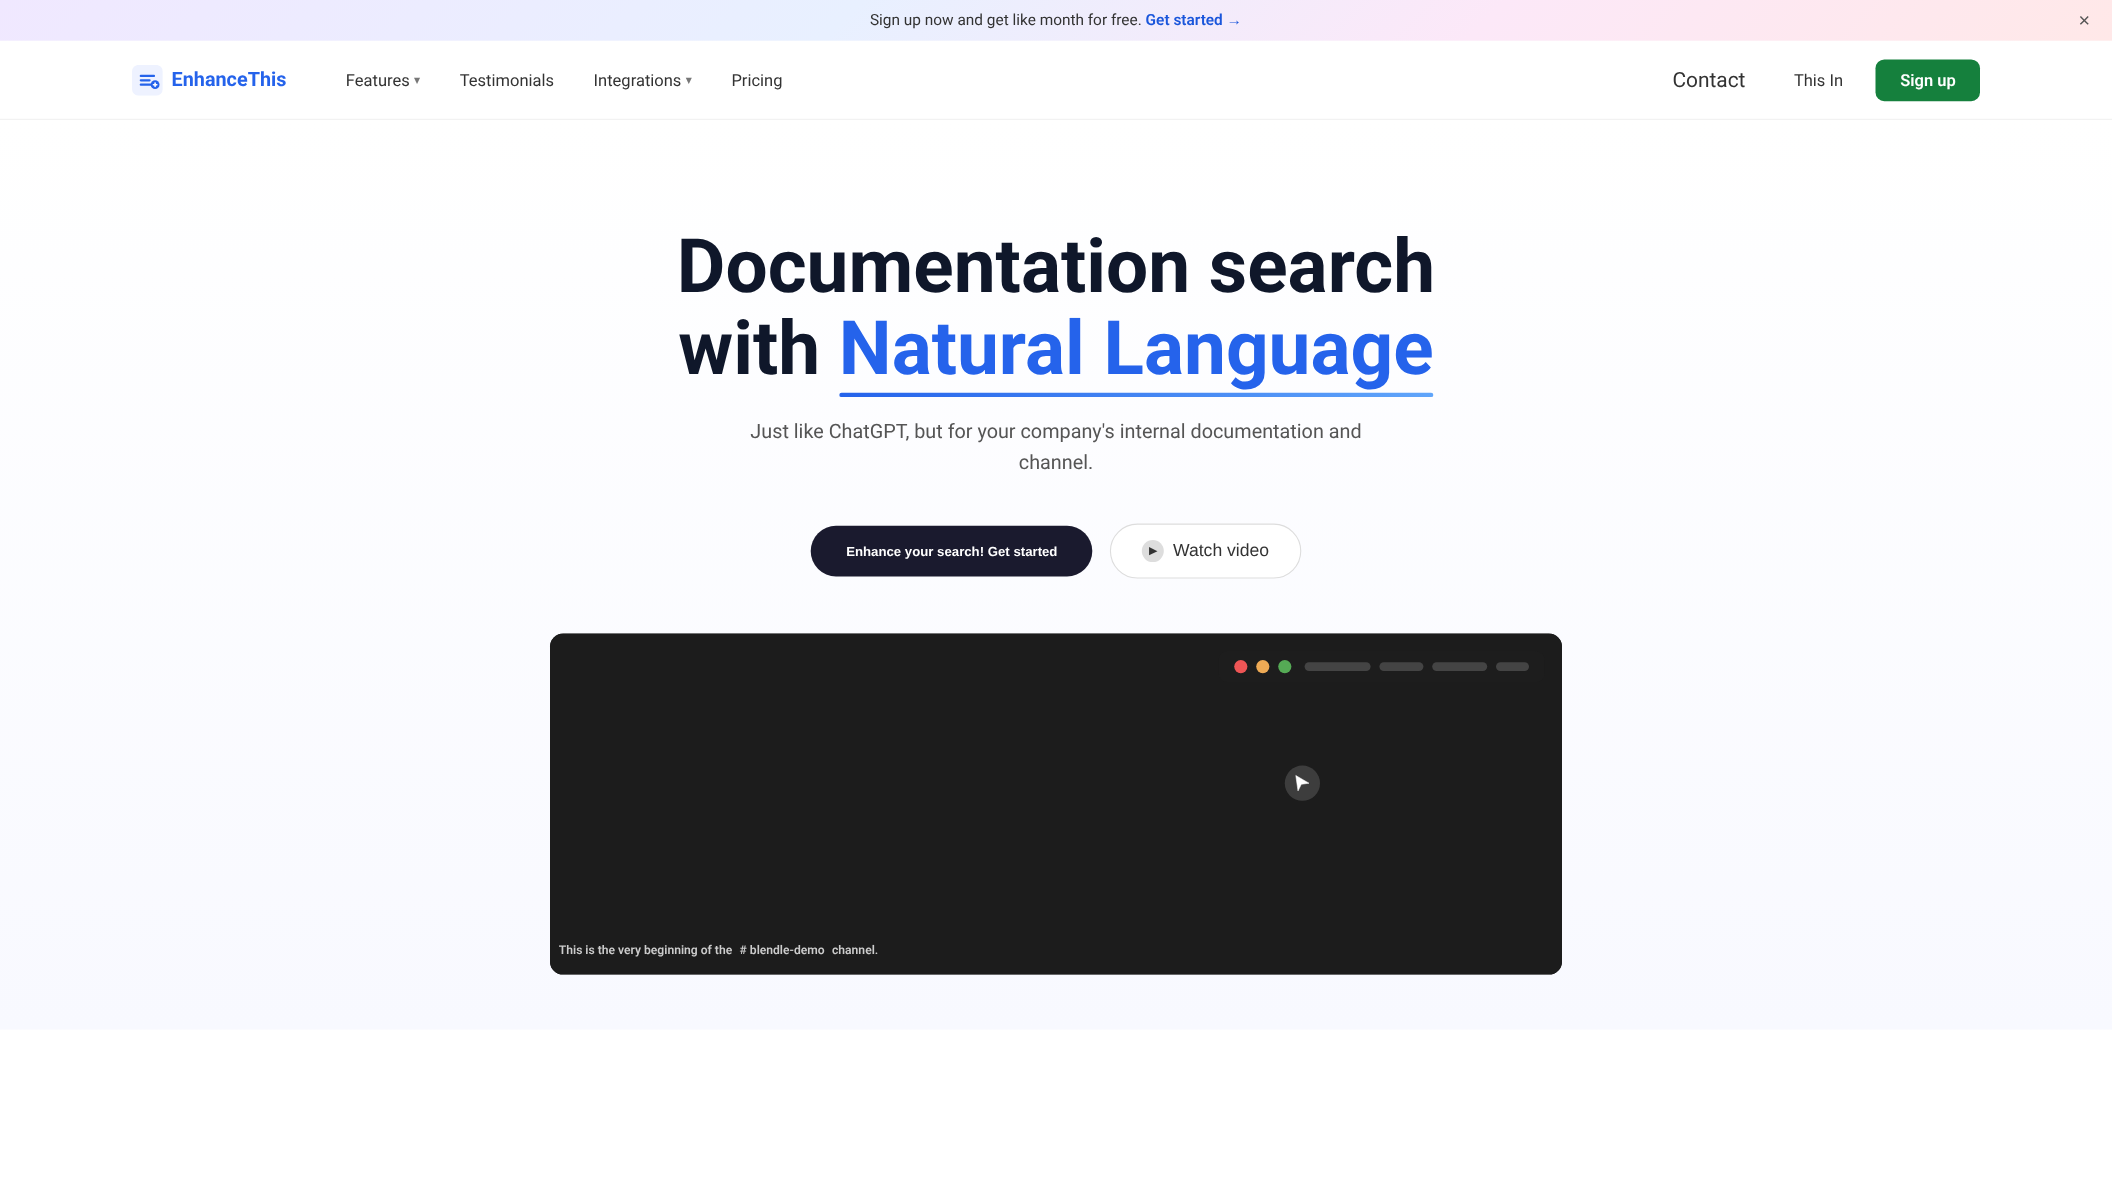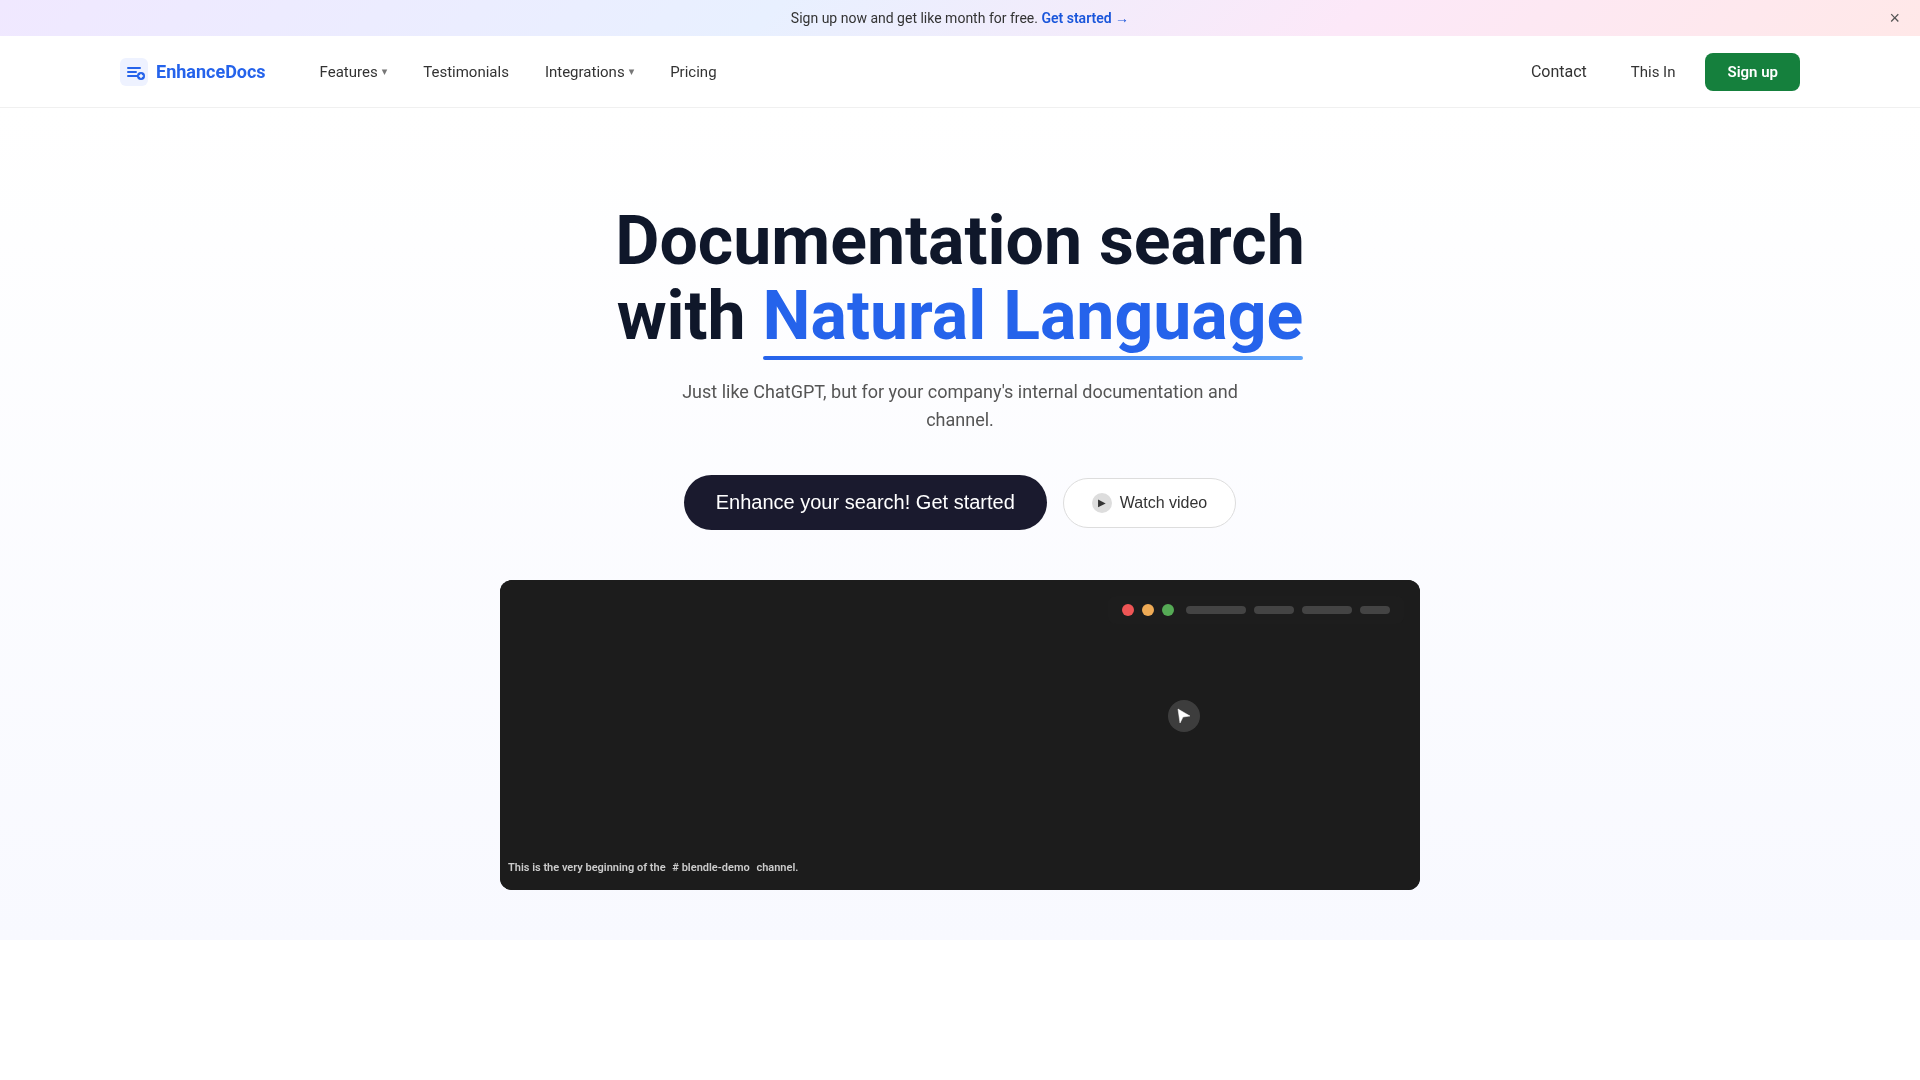--- a/index.html
+++ b/index.html
@@ -90,21 +90,21 @@
     .chevron {
       font-size: 11px;
       color: #777;
     }
     .nav-right {
       display: flex;
       align-items: center;
       gap: 16px;
     }
     .nav-contact {
-      font-size: 16px;
+      font-size: 19px;
       color: #333;
       text-decoration: none;
       padding: 8px 14px;
     }
     .nav-signin {
       font-size: 15px;
       color: #333;
       text-decoration: none;
       padding: 8px 14px;
     }
@@ -162,22 +162,22 @@
       justify-content: center;
       gap: 16px;
       margin-bottom: 50px;
     }
     .btn-primary {
       background: #1a1a2e;
       color: #fff;
       border: none;
       border-radius: 50px;
       padding: 16px 32px;
-      font-size: 20px;
-      font-weight: 400;
+      font-size: 12px;
+      font-weight: 700;
       cursor: pointer;
     }
     .btn-video {
       background: #fff;
       color: #333;
       border: 1.5px solid #ddd;
       border-radius: 50px;
       padding: 14px 28px;
       font-size: 16px;
       font-weight: 500;
@@ -268,21 +268,21 @@
 
 <nav class="navbar">
   <a href="#" class="logo">
     <svg class="logo-icon" viewBox="0 0 28 28" fill="none" xmlns="http://www.w3.org/2000/svg">
       <rect width="28" height="28" rx="6" fill="#EEF2FF"></rect>
       <path d="M8 10h12M8 14h8M8 18h10" stroke="#2563eb" stroke-width="2" stroke-linecap="round"></path>
       <circle cx="21" cy="18" r="4" fill="#2563eb"></circle>
       <path d="M19.5 18h3M21 16.5v3" stroke="white" stroke-width="1.5" stroke-linecap="round"></path>
     </svg>
     <span class="logo-text">
-      <span>Enhance</span><span>Docs</span>
+      <span>Enhance</span><span>This</span>
     </span>
   </a>
 
   <div class="nav-links">
     <button class="nav-link">
       <span>Features</span>
       <span class="chevron">▾</span>
     </button>
     <button class="nav-link">
       <span>Testimonials</span>

